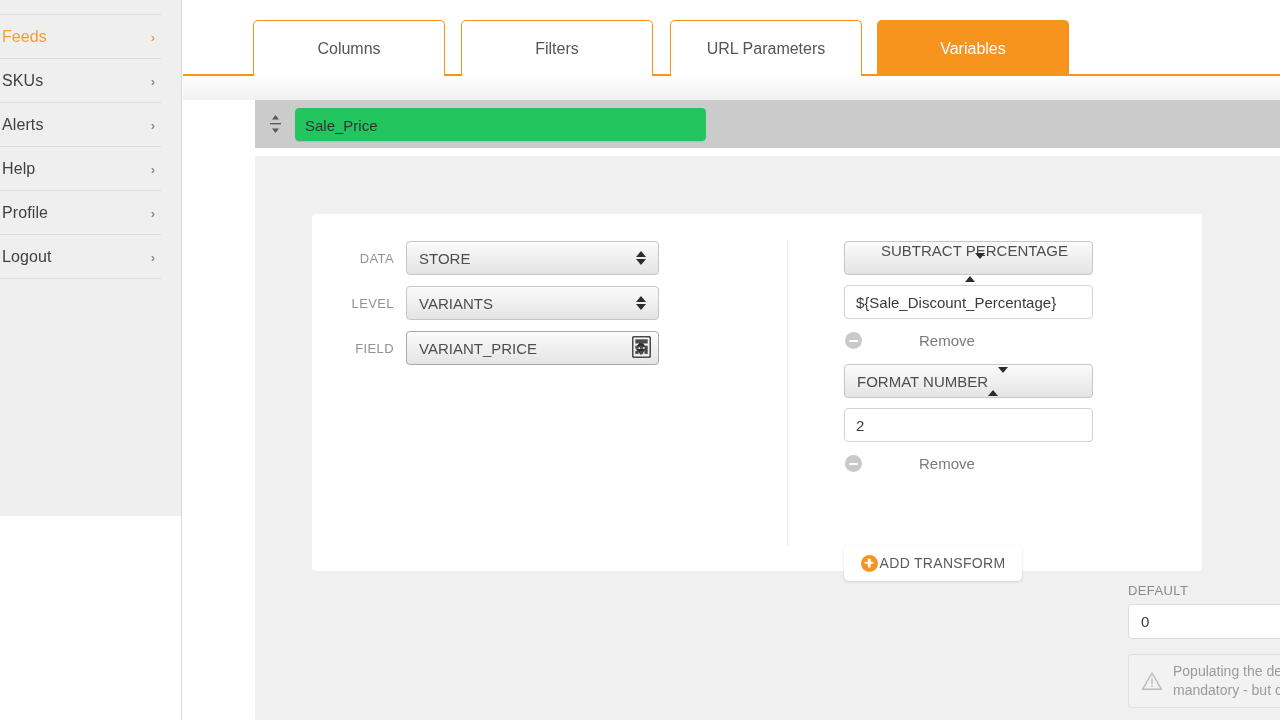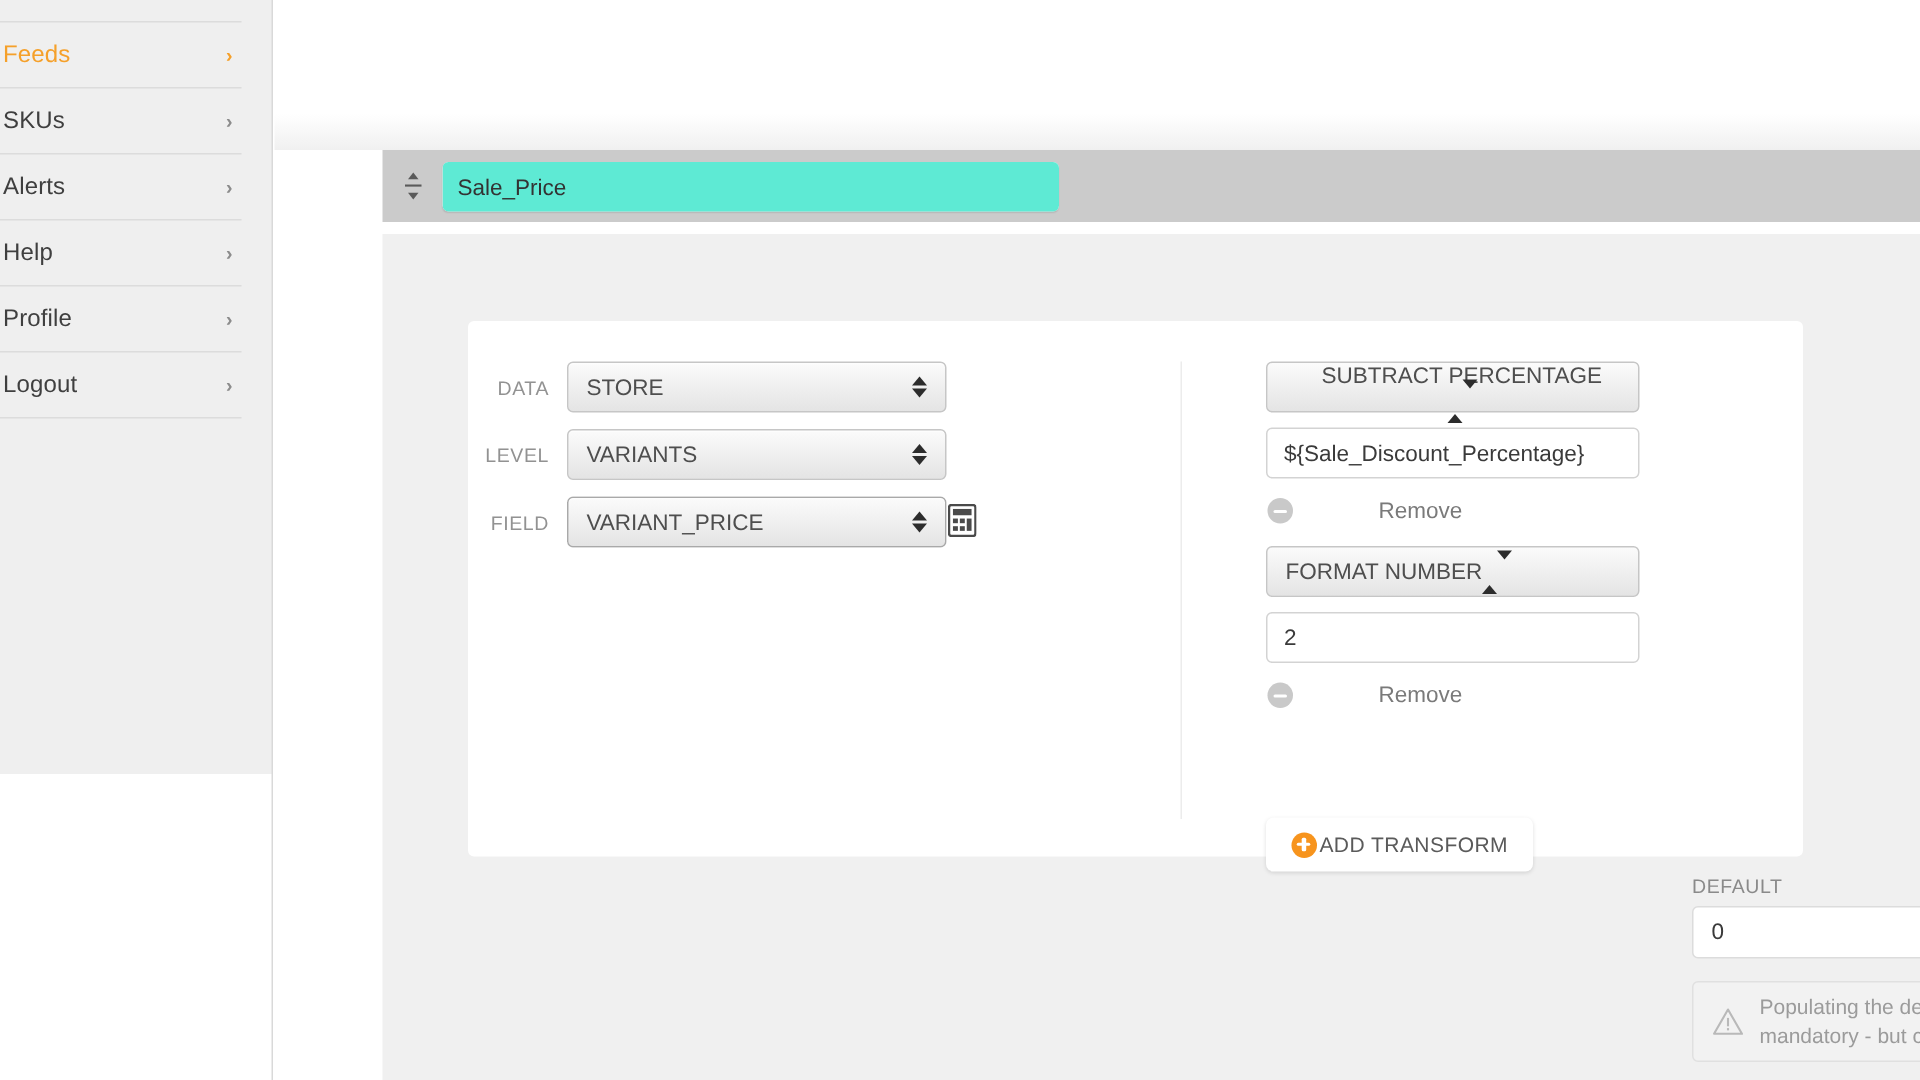--- a/index.html
+++ b/index.html
@@ -122,21 +122,21 @@
     background: linear-gradient(to bottom, #fdfdfd 0%, #f1f1f1 100%);
     border-right: 1px solid #e2e2e2;
     display: flex; align-items: center;
     padding-left: 29px;
     font-size: 13px; color: #6a6a6a;
     letter-spacing: 0.3px;
   }
   .name-input {
     flex: 1; height: 35px;
     border: none; outline: none;
-    background: #5eead4;
+    background: #22c55e;
     padding-left: 10px;
     font-family: "Liberation Sans", sans-serif;
     font-size: 15px; color: #333333;
   }
 
   
   .body-region {
     position: absolute; left: 72px; top: 156px;
     width: 1025px; height: 564px;
     background: #f0f0f0;
@@ -151,21 +151,21 @@
   }
   .card-divider {
     position: absolute; left: 475px; top: 27px;
     width: 1px; height: 305px;
     background: #ececec;
   }
 
   
   .frow {
     position: absolute;
-    display: flex; align-items: center;
+    display: flex; align-items: center; padding-left: 28px;
   }
   .frow-label {
     width: 66px; text-align: right;
     font-size: 13px; color: #929292;
     letter-spacing: 0.4px;
     padding-right: 12px;
   }
   .sel {
     position: relative;
     width: 253px; height: 34px;
@@ -343,20 +343,35 @@
         <span class="nav-label">Logout</span>
         <span class="nav-chevron">›</span>
       </div>
 
     </div>
     <div class="sidebar-rule"></div>
   </div>
 
   <div class="main">
 
+    <div class="tabbar">
+      <div class="tab tab-0">
+        <span>Columns</span>
+      </div>
+      <div class="tab tab-1">
+        <span>Filters</span>
+      </div>
+      <div class="tab tab-2">
+        <span>URL Parameters</span>
+      </div>
+      <div class="tab tab-3 active">
+        <span>Variables</span>
+      </div>
+      <div class="tab-underline"></div>
+    </div>
 
     <div class="under-tabs"></div>
 
     <div class="name-bar">
       <div class="drag-handle">
         <svg width="13" height="20" viewBox="0 0 13 20" aria-hidden="true">
           <polygon points="6.5,1 10,5.5 3,5.5" fill="#5a5a5a"></polygon>
           <rect x="1" y="9" width="11" height="1.4" fill="#5a5a5a"></rect>
           <polygon points="6.5,19 10,14.5 3,14.5" fill="#5a5a5a"></polygon>
         </svg>

